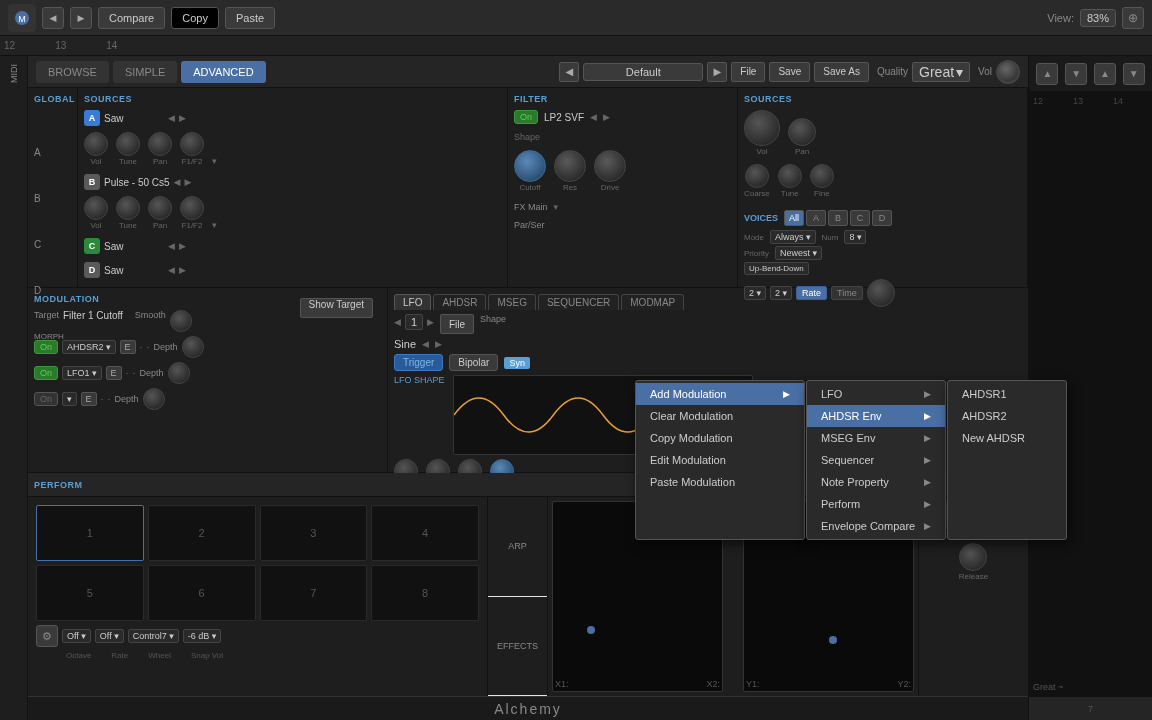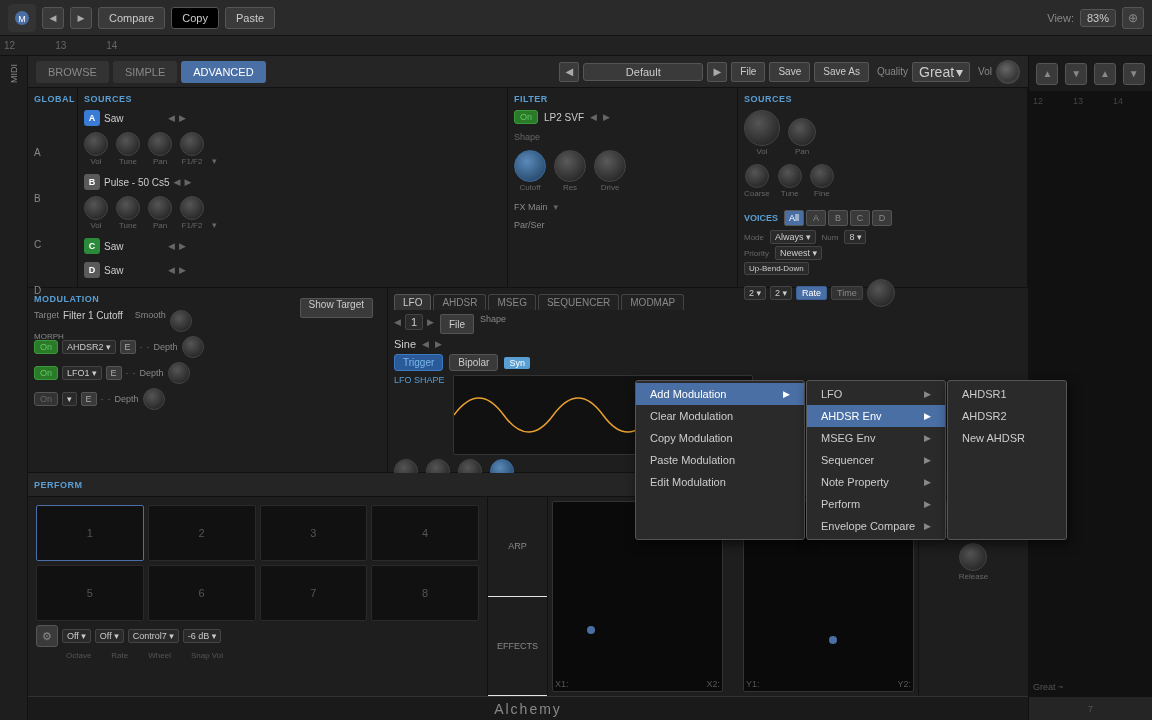--- a/index.html
+++ b/index.html
@@ -1142,24 +1142,24 @@
       <span>Add Modulation</span>
       <span class="menu-arrow">▶</span>
     </div>
     <div class="menu-item">
       <span>Clear Modulation</span>
     </div>
     <div class="menu-item">
       <span>Copy Modulation</span>
     </div>
     <div class="menu-item">
+      <span>Edit Modulation</span>
+    </div>
+    <div class="menu-item">
       <span>Paste Modulation</span>
-    </div>
-    <div class="menu-item">
-      <span>Edit Modulation</span>
     </div>
   </div>
 
   <div class="submenu">
     <div class="menu-item">
       <span>LFO</span>
       <span class="menu-arrow">▶</span>
     </div>
     <div class="menu-item highlighted">
       <span>AHDSR Env</span>

